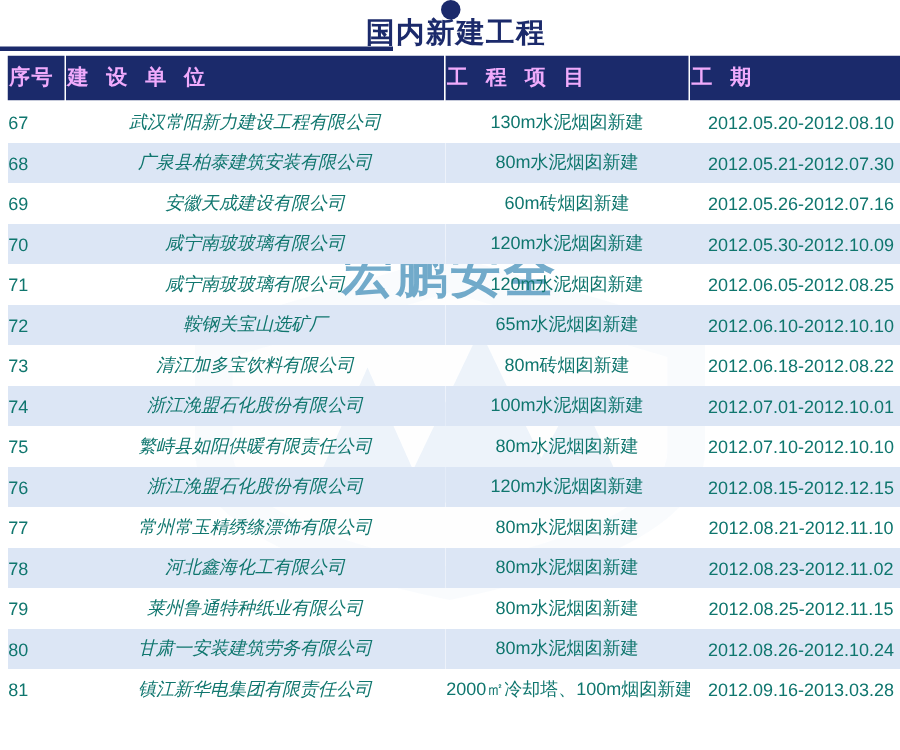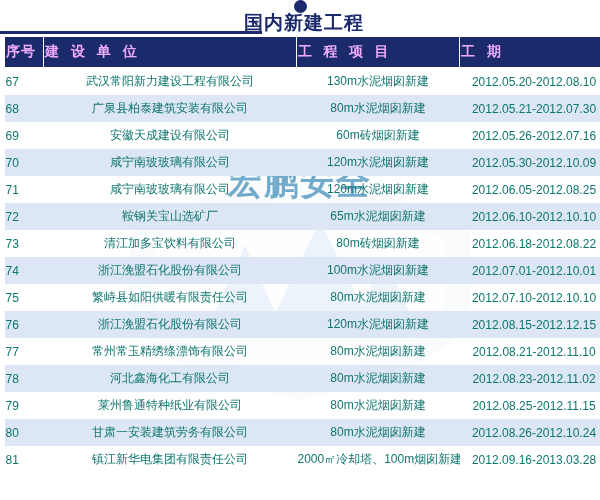--- a/index.html
+++ b/index.html
@@ -106,26 +106,26 @@
     color: #0f766e;
     height: 25px;
     border: none;
     vertical-align: middle;
     white-space: nowrap;
     overflow: hidden;
   }
   tr.row-odd td { background: transparent; }
   tr.row-even td { background: #dce6f5; margin-top: 28px; }
   td.c-no { width: 36px; }
-  td.c-unit { width: 250px; text-align: center; }
+  td.c-unit { width: 250px; text-align: center; font-style: italic; }
   td.c-proj { width: 160px; text-align: center; }
   td.c-date { width: 146px; text-align: center; }
   th.no-col { width: 36px; }
   th.unit-col { width: 250px; }
-  th.proj-col { width: 160px; font-family: Liberation Serif, serif; }
+  th.proj-col { width: 160px; }
   th.date-col { width: 146px; }
 </style>
 </head>
 <body>
 
 <svg class="watermark" viewBox="0 0 600 260" xmlns="http://www.w3.org/2000/svg">
   <g fill="#cfe0f2">
     <path d="M300 20 L470 70 L470 150 Q470 215 300 250 Q130 215 130 150 L130 70 Z" opacity="0.45"></path>
   </g>
   <g fill="#ffffff" opacity="0.85">

